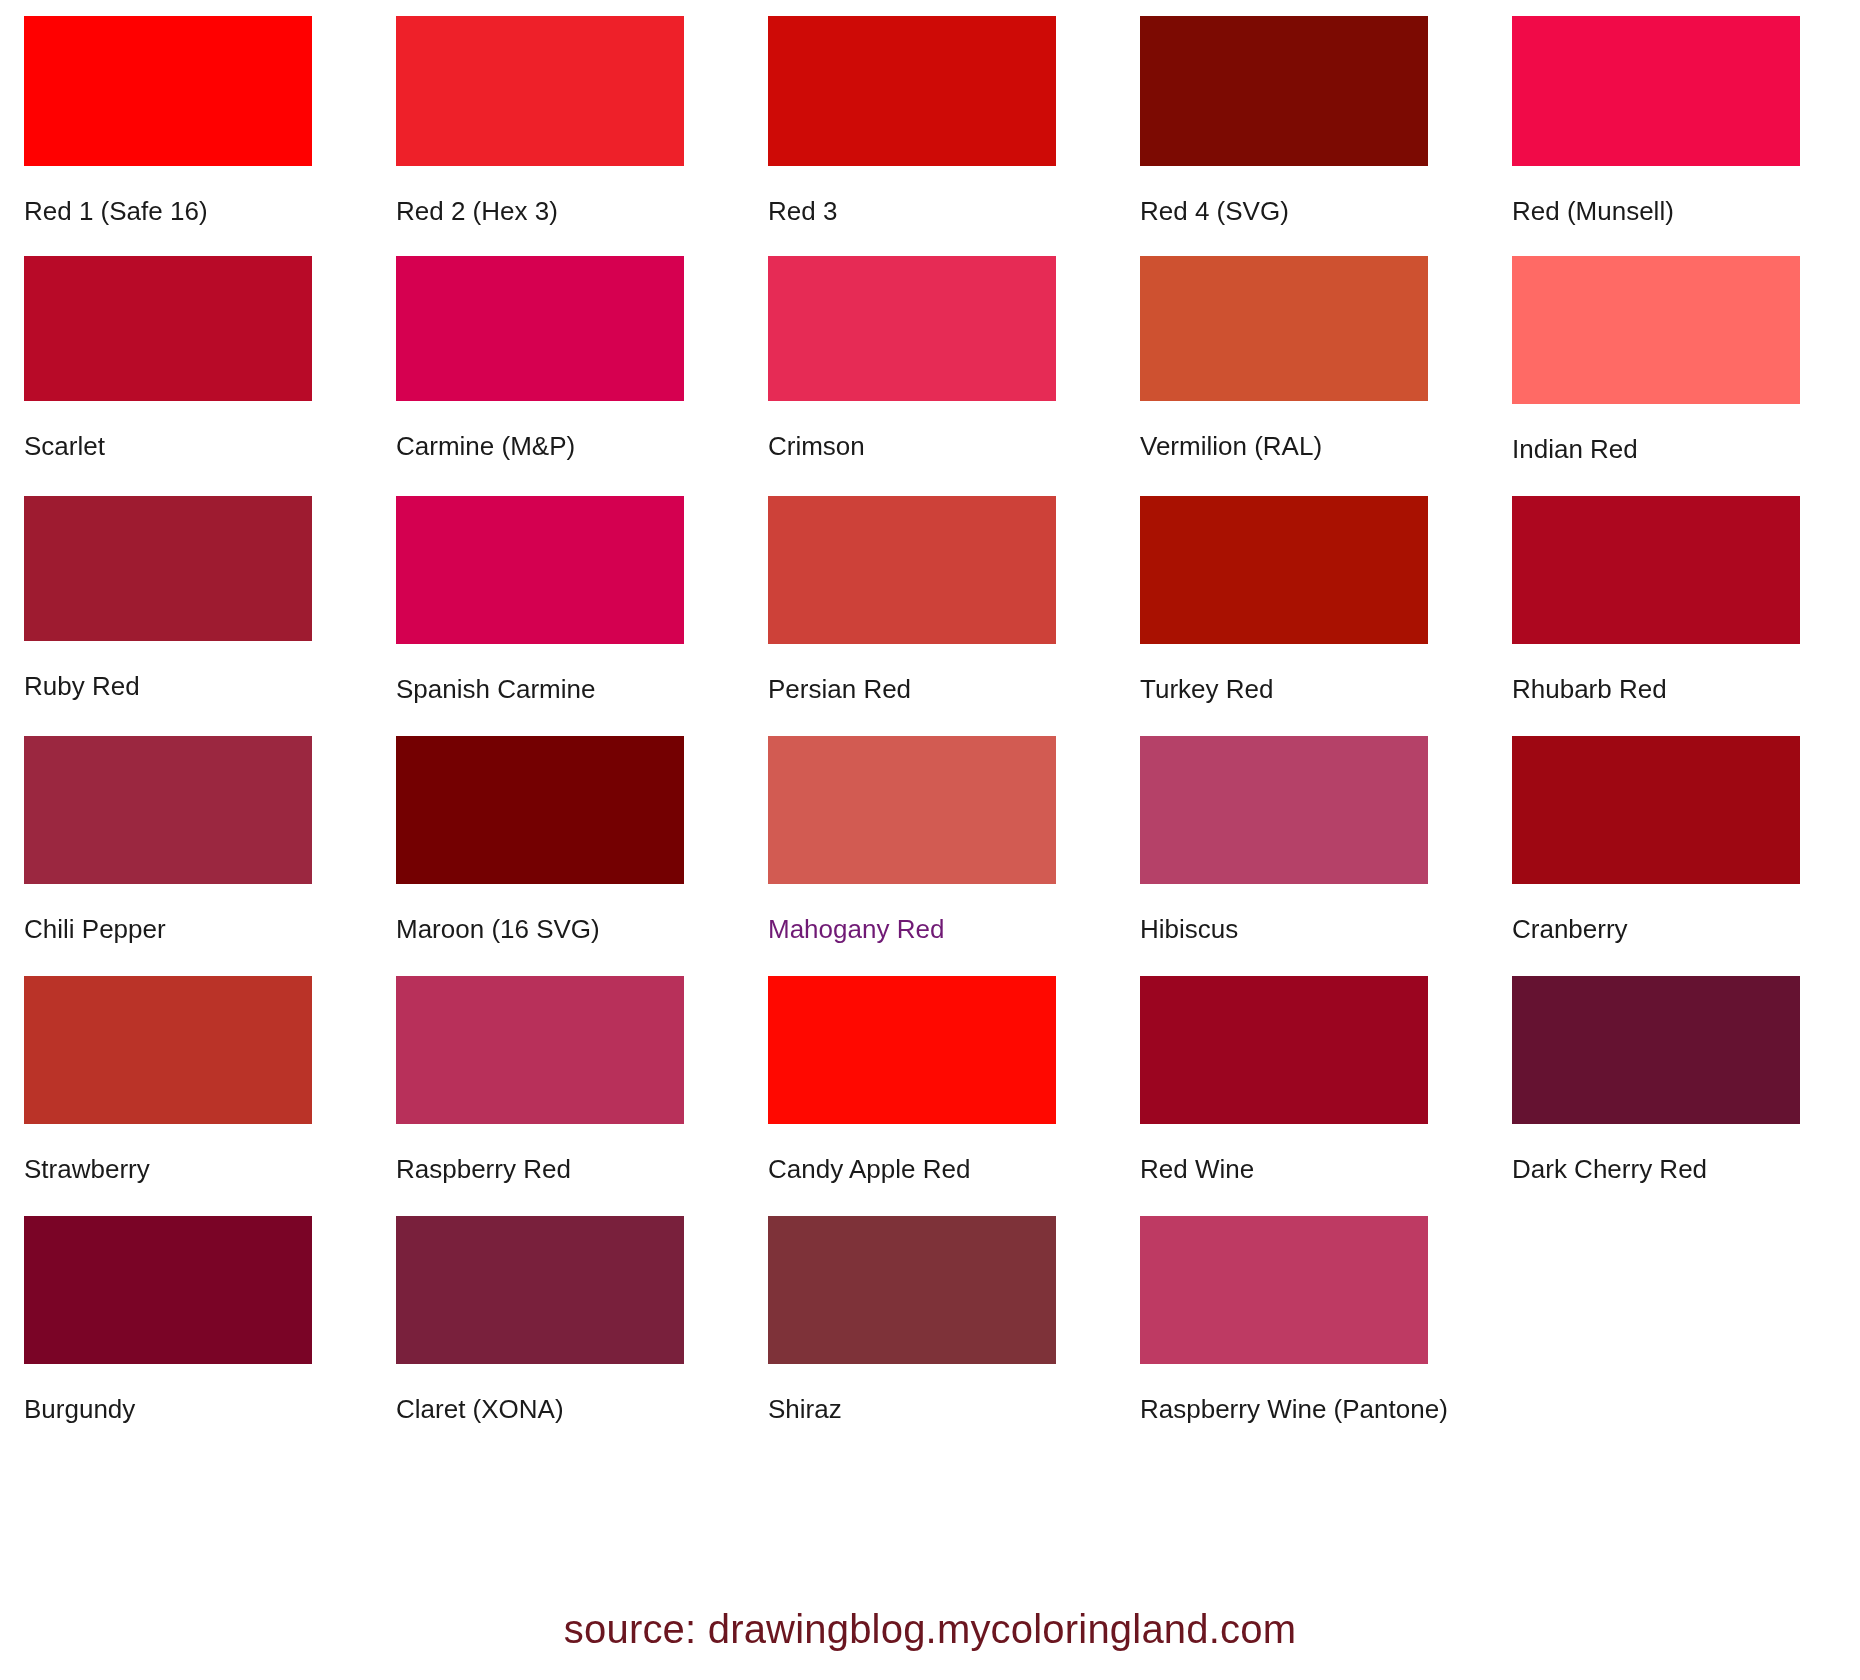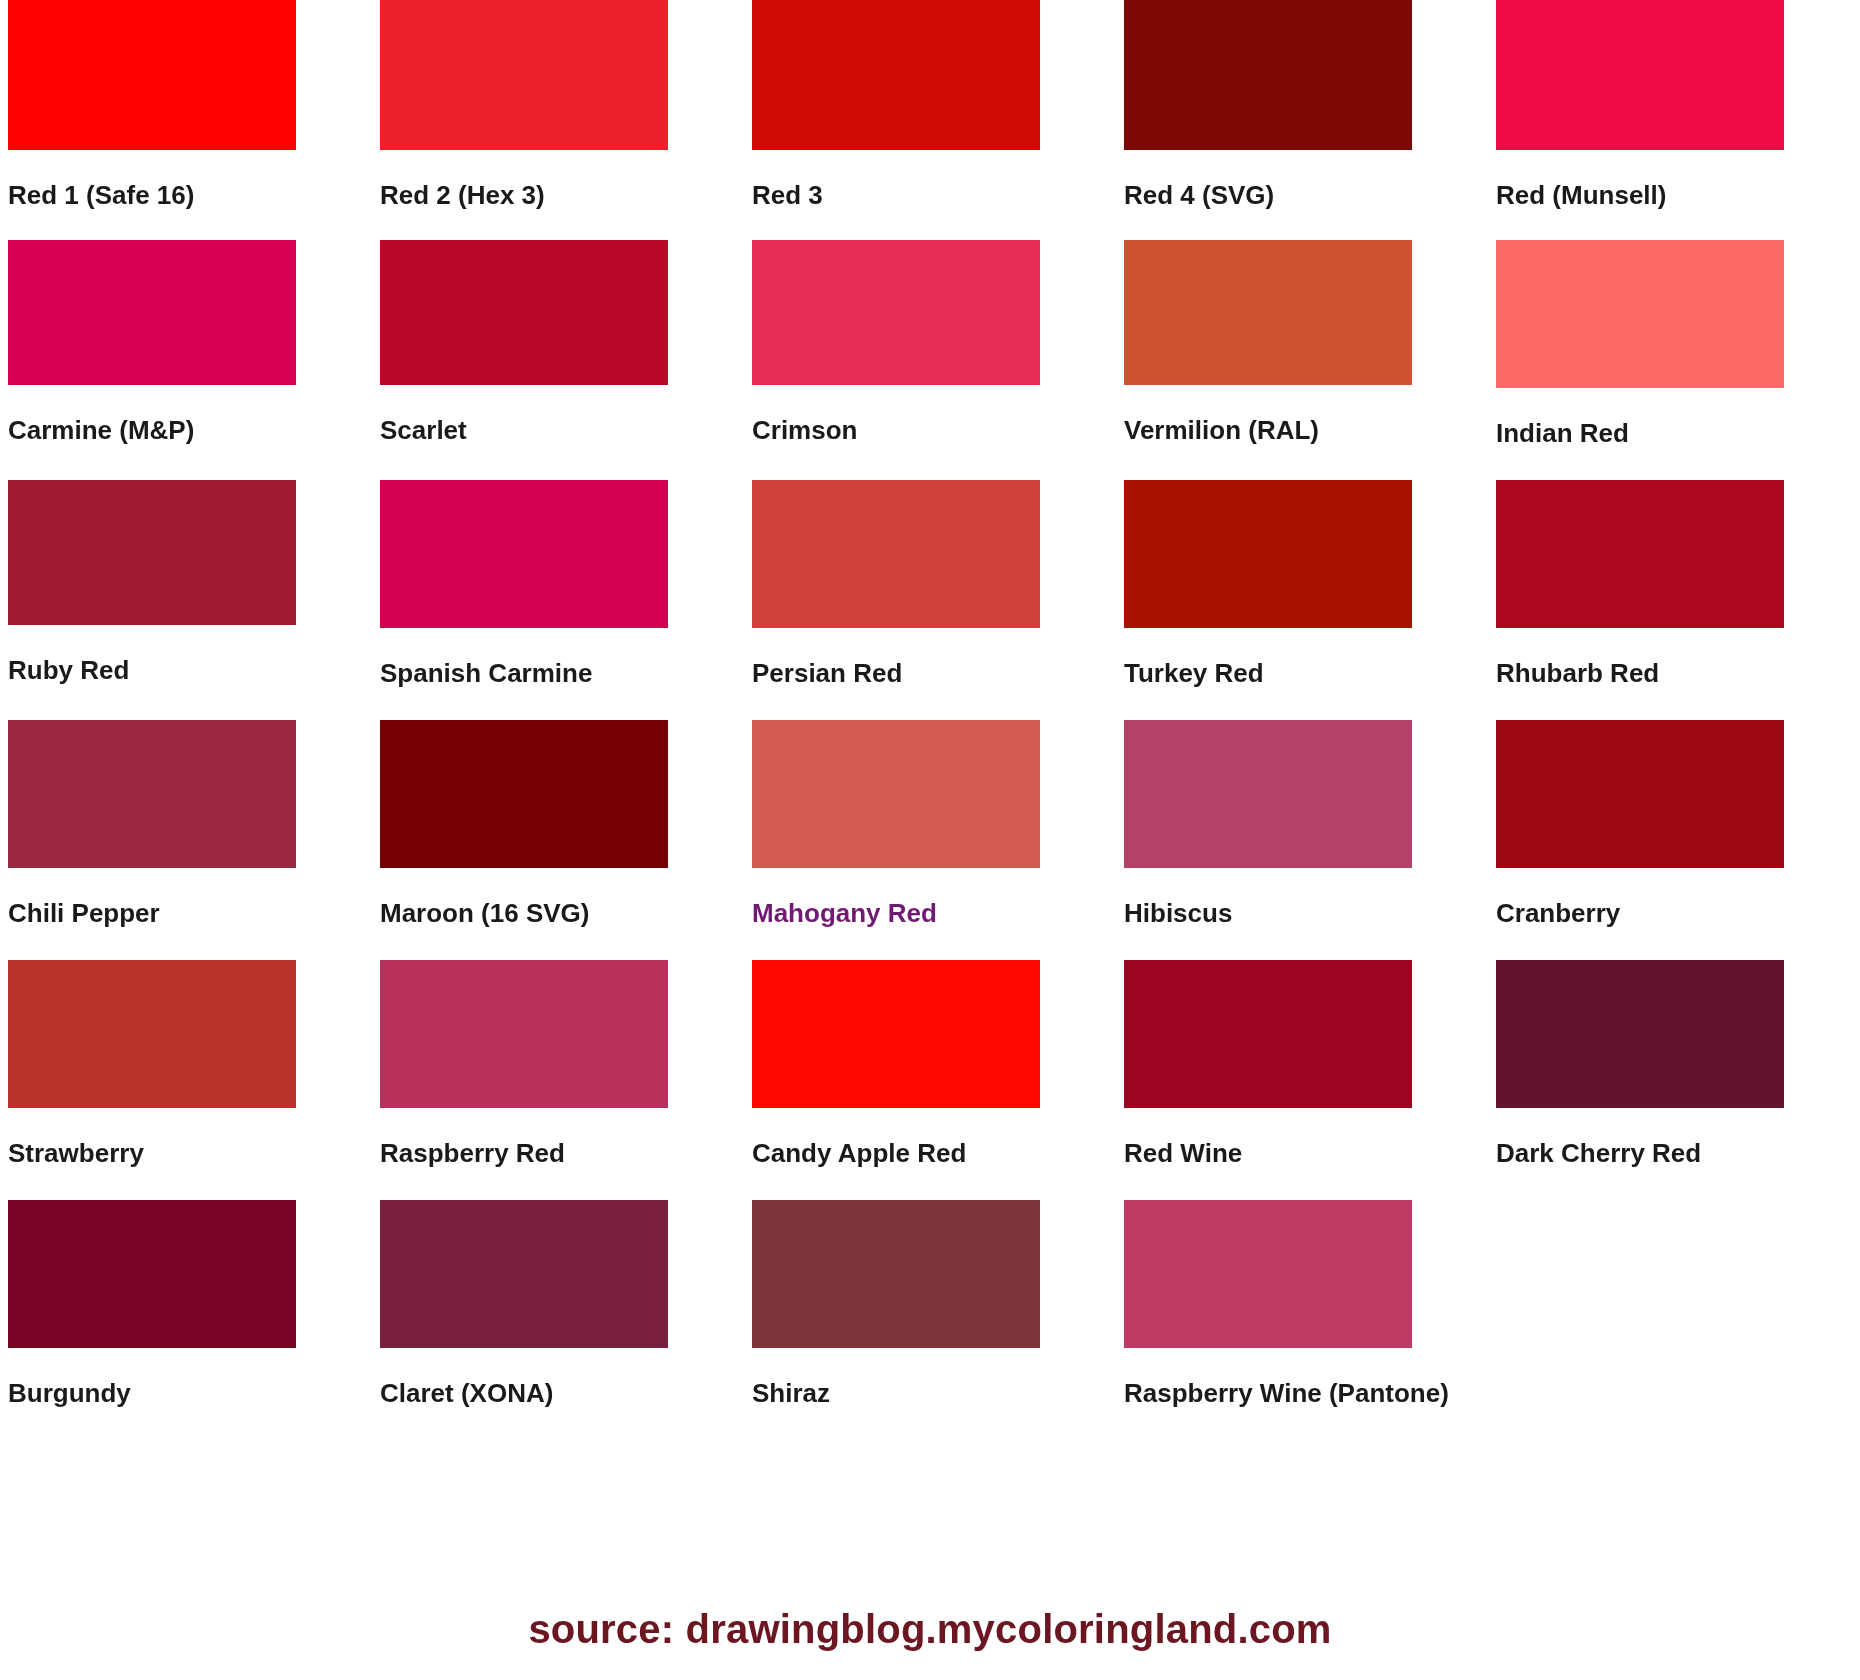--- a/index.html
+++ b/index.html
@@ -12,22 +12,21 @@
     background: #ffffff;
     font-family: "Liberation Sans", sans-serif;
     overflow: hidden;
   }
 
   .palette {
     width: 1860px;
     height: 1680px;
     position: relative;
     box-sizing: border-box;
-    padding: 0;
-    font-weight: bold;
+    padding: 16px;
   }
 
   .grid {
     display: grid;
     grid-template-columns: repeat(5, 372px);
     grid-template-rows: repeat(6, 240px);
     width: 1860px;
   }
 
   .cell {
@@ -96,28 +95,28 @@
       </div>
       <div class="cell row-1">
         <div class="swatch" style="background-color: rgb(124, 10, 2);"></div>
         <span class="swatch-label" style="color: rgb(26, 26, 26);">Red 4 (SVG)</span>
       </div>
       <div class="cell row-1">
         <div class="swatch" style="background-color: rgb(241, 10, 72);"></div>
         <span class="swatch-label" style="color: rgb(26, 26, 26);">Red (Munsell)</span>
       </div>
       <div class="cell row-2">
+        <div class="swatch" style="background-color: rgb(184, 10, 40);"></div>
+        <span class="swatch-label" style="color: rgb(26, 26, 26);">Scarlet</span>
+      </div>
+      <div class="cell row-2">
         <div class="swatch" style="background-color: rgb(214, 0, 80);"></div>
         <span class="swatch-label" style="color: rgb(26, 26, 26);">Carmine (M&amp;P)</span>
       </div>
       <div class="cell row-2">
-        <div class="swatch" style="background-color: rgb(184, 10, 40);"></div>
-        <span class="swatch-label" style="color: rgb(26, 26, 26);">Scarlet</span>
-      </div>
-      <div class="cell row-2">
         <div class="swatch" style="background-color: rgb(230, 43, 85);"></div>
         <span class="swatch-label" style="color: rgb(26, 26, 26);">Crimson</span>
       </div>
       <div class="cell row-2">
         <div class="swatch" style="background-color: rgb(206, 81, 48);"></div>
         <span class="swatch-label" style="color: rgb(26, 26, 26);">Vermilion (RAL)</span>
       </div>
       <div class="cell row-3">
         <div class="swatch" style="background-color: rgb(255, 106, 101);"></div>
         <span class="swatch-label" style="color: rgb(26, 26, 26);">Indian Red</span>

